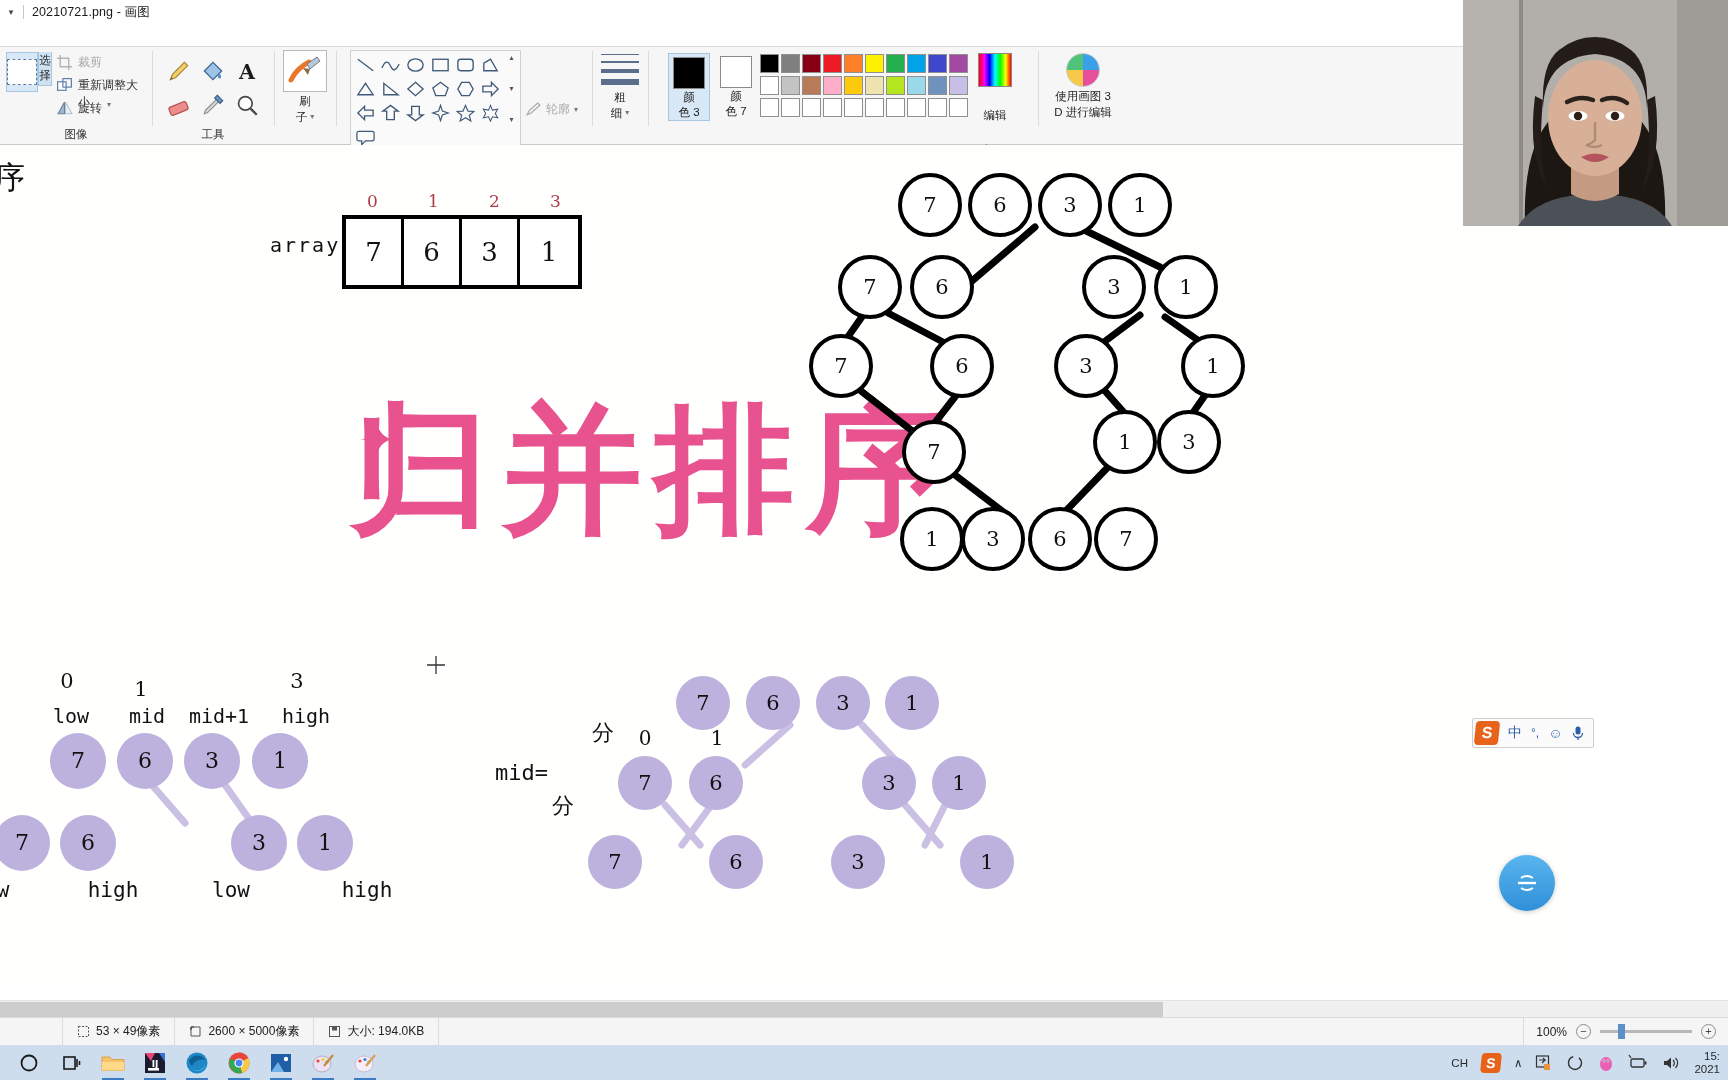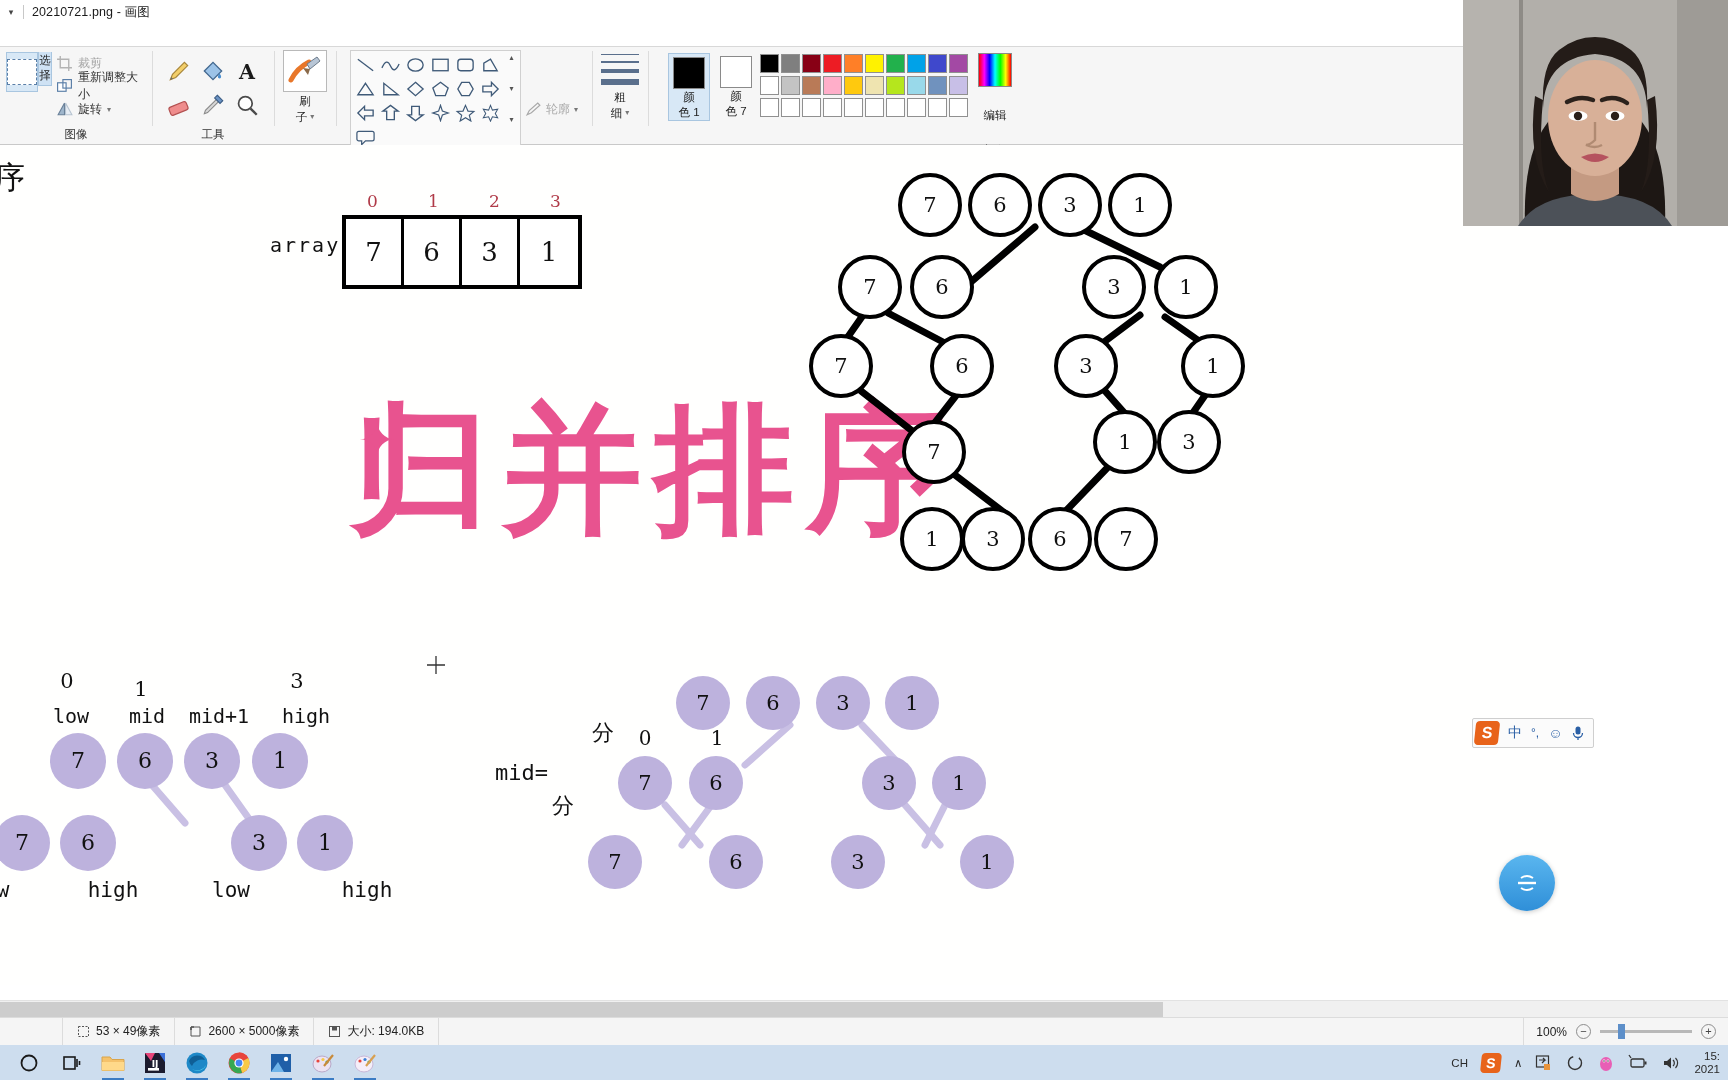--- a/index.html
+++ b/index.html
@@ -67,21 +67,21 @@
   .sel-inner {
     width: 30px; height: 26px; border: 1px dashed #5a7fa8; background: #ffffff;
   }
   .sel-label {
     background: #cfe2f4; border: 1px solid #a9c6e0; border-top: none;
     width: 42px; font-size: 11.5px; color: #222; text-align: center;
     line-height: 15px; padding: 1px 0 2px 0;
   }
   .mini-list { display: flex; flex-direction: column; gap: 5px; padding-top: 4px; }
   .mini-item {
-    display: flex; align-items: center; gap: 5px;
+    display: flex; gap: 5px;
     font-size: 12px; color: #333; height: 18px;
   }
   .mini-item.dis { color: #a6a6a6; }
   .gicon { width: 17px; height: 17px; flex: 0 0 17px; }
 
   
   .tools-grid {
     display: grid; grid-template-columns: repeat(3, 34px);
     grid-auto-rows: 34px; align-items: center; justify-items: center;
     padding-top: 4px;
@@ -497,21 +497,21 @@
       </div>
       <div class="rg-label"></div>
     </div>
 
     <div class="rgroup" style="width:390px">
       <div class="rg-body" style="align-items:flex-start">
         <div class="colorsel">
           <div class="cs-one">
             <div class="cs-sw" style="background:#000000"></div>
             <div class="cs-cap">颜</div>
-            <div class="cs-cap">色 1</div>
+            <div class="cs-cap">色 3</div>
           </div>
           <div class="cs-two">
             <div class="cs-sw" style="background:#ffffff"></div>
             <div class="cs-cap">颜</div>
             <div class="cs-cap">色 7</div>
           </div>
         </div>
         <div class="palette" id="palette">
             <div class="psw" style="background: rgb(0, 0, 0);"></div>
             <div class="psw" style="background: rgb(255, 255, 255);"></div>
@@ -546,20 +546,30 @@
           </div>
         <div class="editcol">
           <div class="rainbow"></div>
           <div class="cs-cap">编辑</div>
           <div class="cs-cap">颜色</div>
         </div>
       </div>
       <div class="rg-label">颜色</div>
     </div>
 
+    <div class="rgroup" style="width:90px">
+      <div class="rg-body">
+        <div class="pd3">
+          <div class="p3-ic"></div>
+          <div class="p3-cap">使用画图 3</div>
+          <div class="p3-cap">D 进行编辑</div>
+        </div>
+      </div>
+      <div class="rg-label"></div>
+    </div>
   </div>
 
   <div class="canvas-area">
     <div class="canvas-sheet">
 
       <div class="edge-char">序</div>
 
       <div class="array-fig">
         <div class="array-label">array</div>
         <div id="array-idx">

